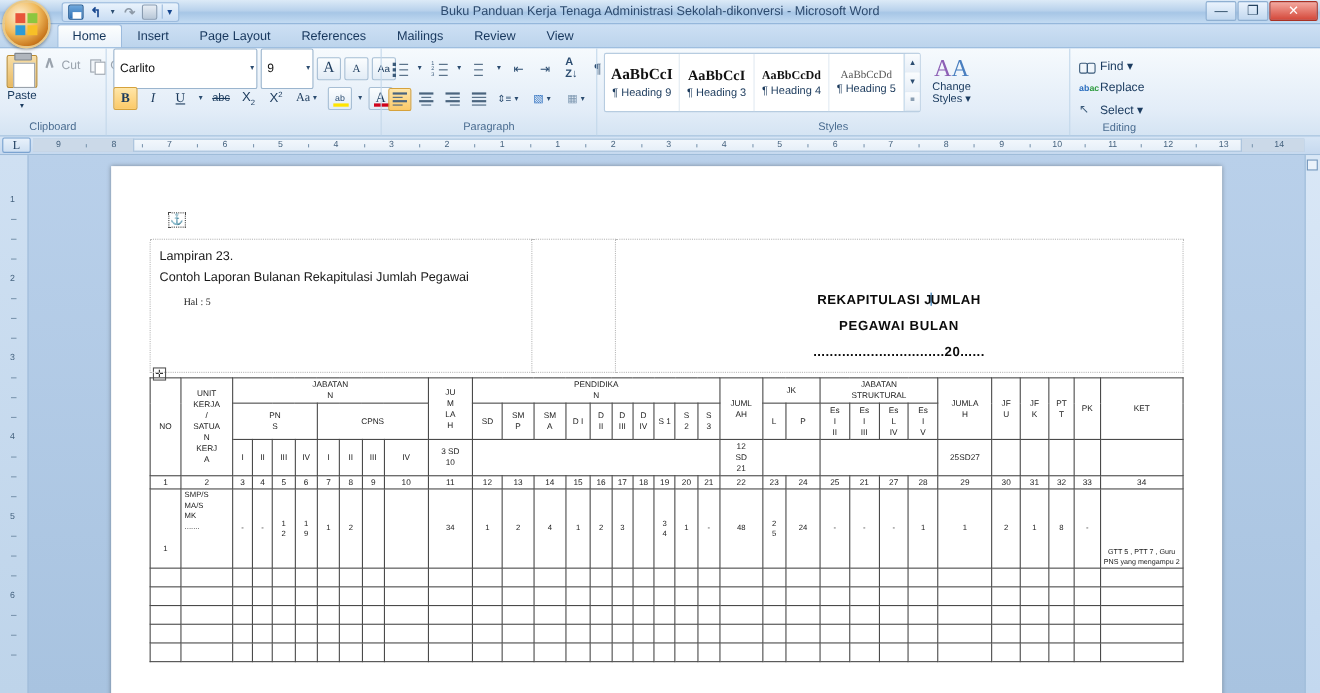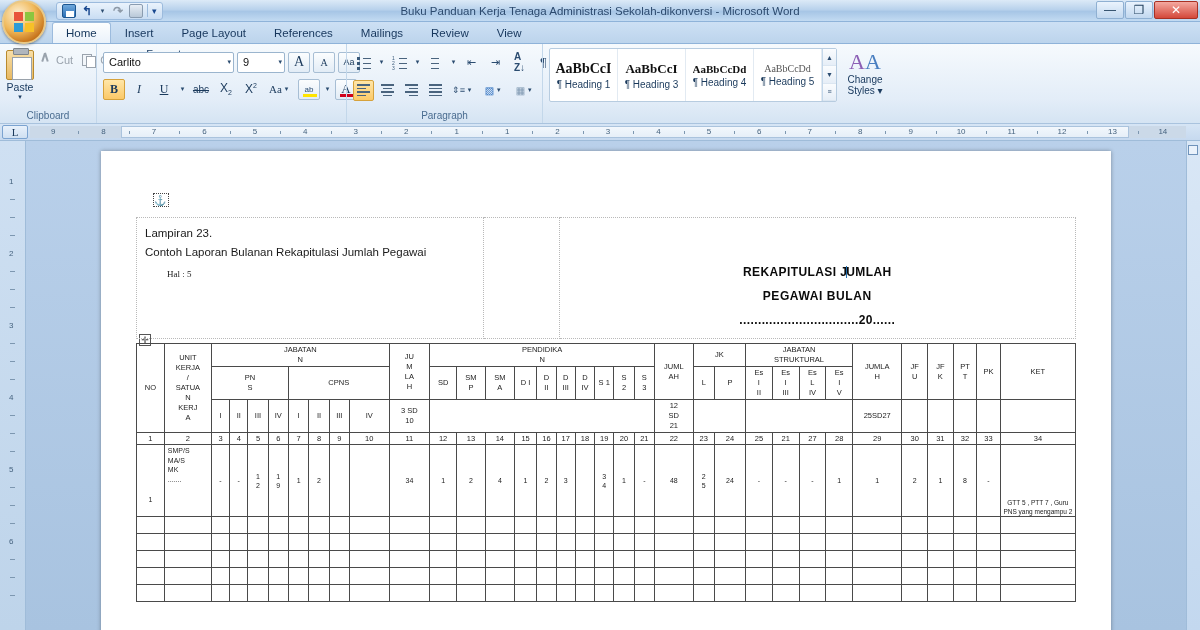--- a/index.html
+++ b/index.html
@@ -139,21 +139,21 @@
   .ci-cut::after { transform: rotate(-18deg); }
   .ci-copy::before { content:""; position:absolute; left:1px; top:2px; width:8px; height:10px; background:#f2f6fa; border:1px solid #9aa3ad; }
   .ci-copy::after { content:""; position:absolute; left:5px; top:4px; width:8px; height:10px; background:#fff; border:1px solid #9aa3ad; }
   .ci-brush::before { content:""; position:absolute; left:1px; top:8px; width:9px; height:5px; background:#f0c95f; border:1px solid #a8812b; transform: rotate(-25deg); }
   .ci-brush::after { content:""; position:absolute; left:8px; top:2px; width:6px; height:4px; background:#dfe6ee; border:1px solid #8d97a3; transform: rotate(-25deg); }
 
   
   .fontgrp { width: 250px; }
   .frow { display: flex; align-items: center; gap: 3px; height: 24px; }
   .combo {
-    height: 21px; border: 1px solid #9bb5ce; background: #fff;
+    height: 37px; border: 1px solid #9bb5ce; background: #fff;
     display: flex; align-items: center; padding: 0 2px 0 5px;
     font-size: 11px; color: #111; border-radius: 2px;
   }
   .combo .cval { flex: 1; white-space: nowrap; overflow: hidden; }
   .combo .carrow { font-size: 7px; color: #2b4c70; padding-left: 4px; }
   .font-name { width: 131px; }
   .font-size { width: 48px; }
   .rbtn {
     width: 22px; height: 21px; border: 1px solid transparent; border-radius: 2px;
     display: flex; align-items: center; justify-content: center;
@@ -514,21 +514,21 @@
         </div>
       </div>
       <div class="rgroup-label">Paragraph</div>
     </div>
 
     <div class="rgroup stylesgrp">
       <div class="rgroup-body">
         <div class="style-gallery">
           <div class="style-item">
             <div class="style-sample" style="font-size:14px;font-weight:bold">AaBbCcI</div>
-            <div class="style-name">¶ Heading 1</div>
+            <div class="style-name">¶ Heading 9</div>
           </div>
           <div class="style-item">
             <div class="style-sample" style="font-size:13px;font-weight:bold">AaBbCcI</div>
             <div class="style-name">¶ Heading 3</div>
           </div>
           <div class="style-item">
             <div class="style-sample" style="font-size:11px;font-weight:bold">AaBbCcDd</div>
             <div class="style-name">¶ Heading 4</div>
           </div>
           <div class="style-item">
@@ -540,22 +540,42 @@
             <div>▼</div>
             <div>≡</div>
           </div>
         </div>
         <div class="change-styles">
           <div class="cs-ico"><span class="a1">A</span><span class="a2">A</span></div>
           <div class="cs-lbl">Change</div>
           <div class="cs-lbl">Styles ▾</div>
         </div>
       </div>
+      <div class="rgroup-label">Styles</div>
     </div>
 
+    <div class="rgroup editgrp">
+      <div class="rgroup-body">
+        <div style="display:flex;flex-direction:column;gap:2px;padding-top:3px;">
+          <div class="ed-cmd">
+            <span class="ed-ico bino"></span>
+            <span>Find ▾</span>
+          </div>
+          <div class="ed-cmd">
+            <span class="ed-ico repl">ab<b>ac</b></span>
+            <span>Replace</span>
+          </div>
+          <div class="ed-cmd">
+            <span class="ed-ico cursor-ico">↖</span>
+            <span>Select ▾</span>
+          </div>
+        </div>
+      </div>
+      <div class="rgroup-label">Editing</div>
+    </div>
   </div>
 
   <div class="ruler-row">
     <div class="tabsel">L</div>
     <div class="hruler">
       <div class="track"></div>
       <div class="indent" style="left:0;width:92px"></div>
       <div class="indent" style="right:0;width:58px;border-right:none;border-left:1px solid #aac3dd"></div>
       <div class="tickrow" id="hticks">
           <span style="left: 2%;">9</span>

